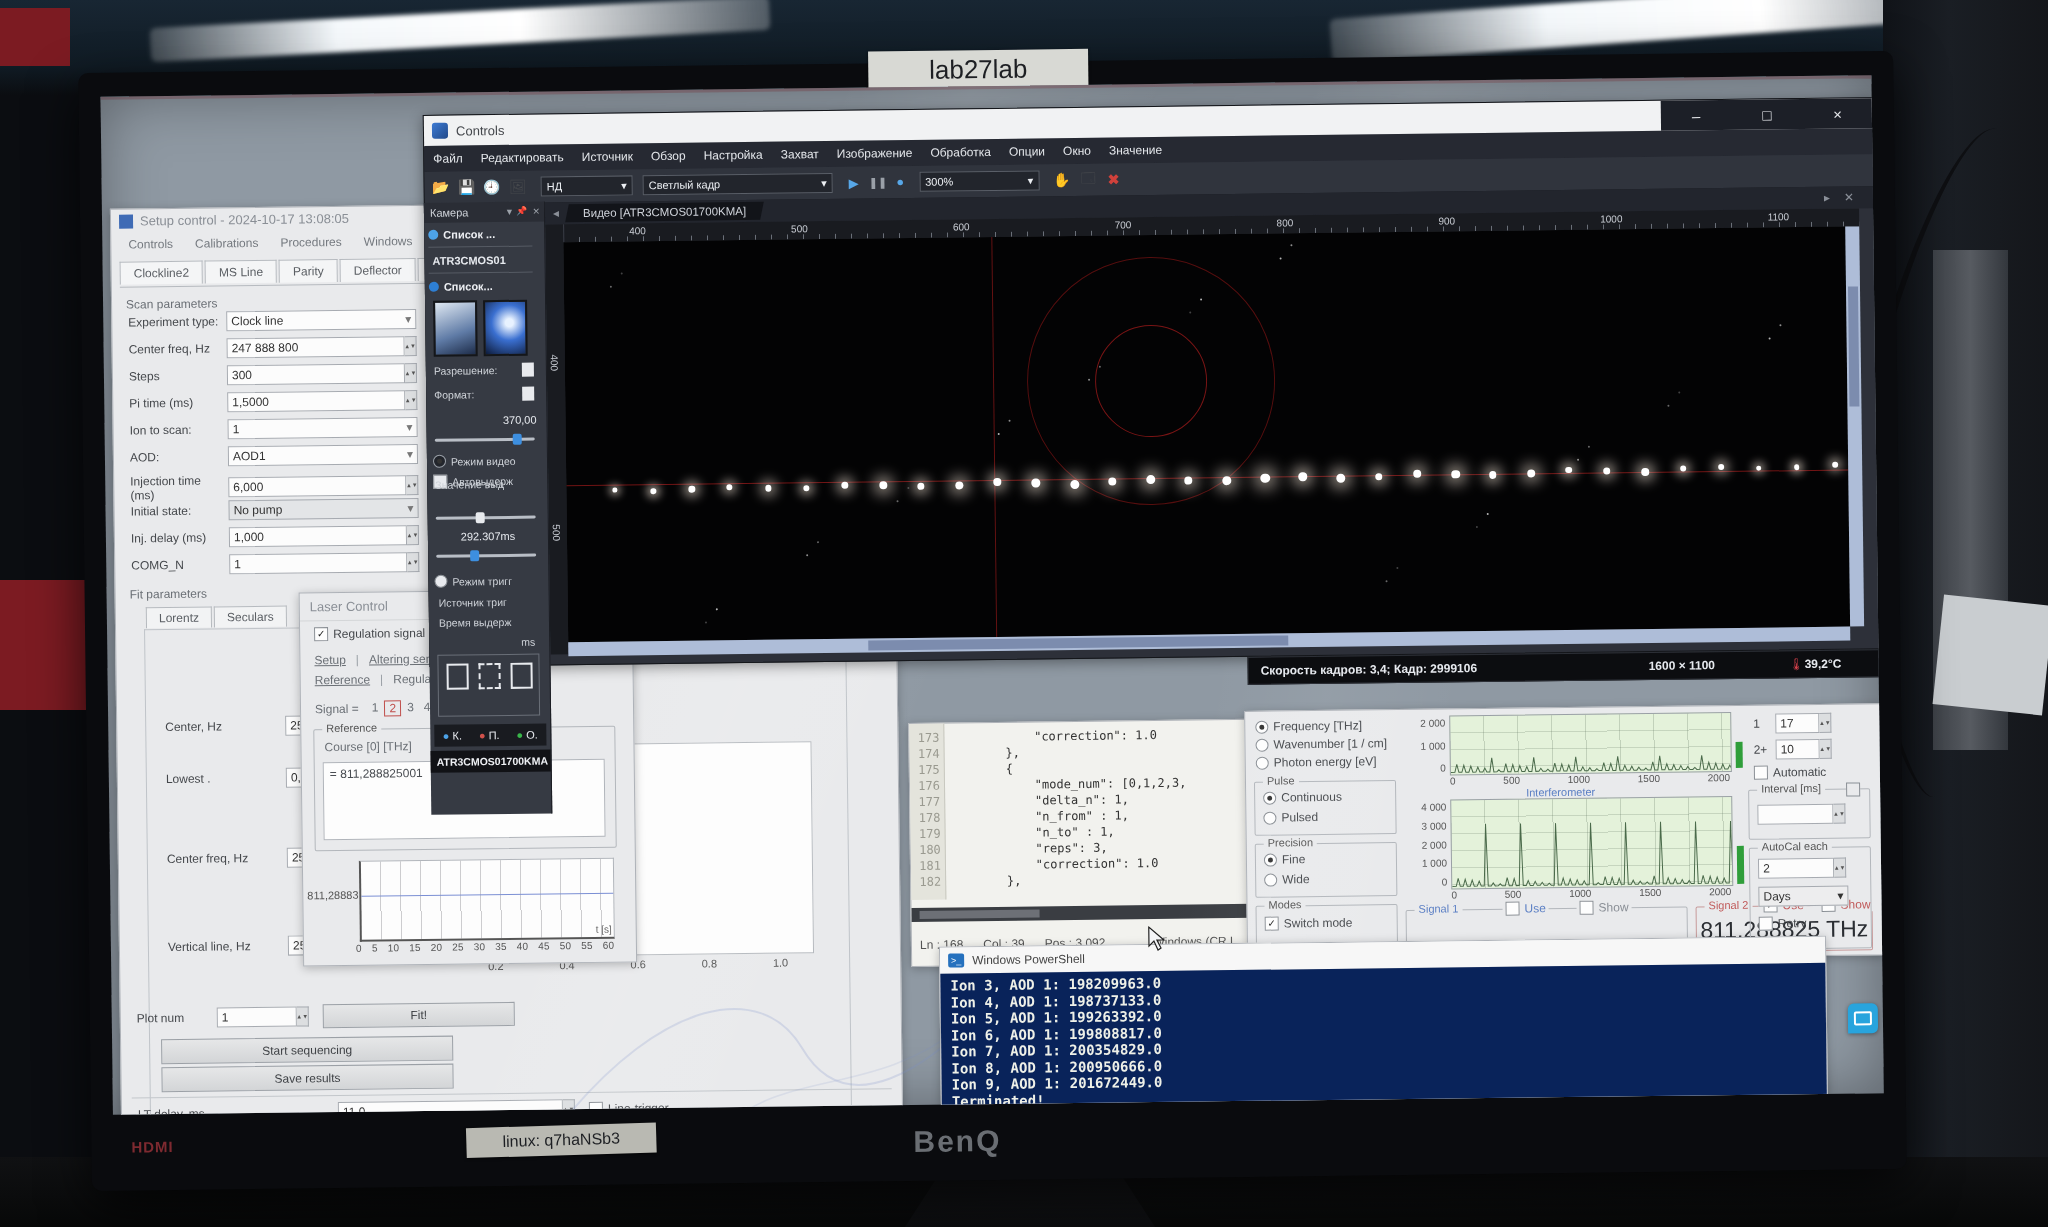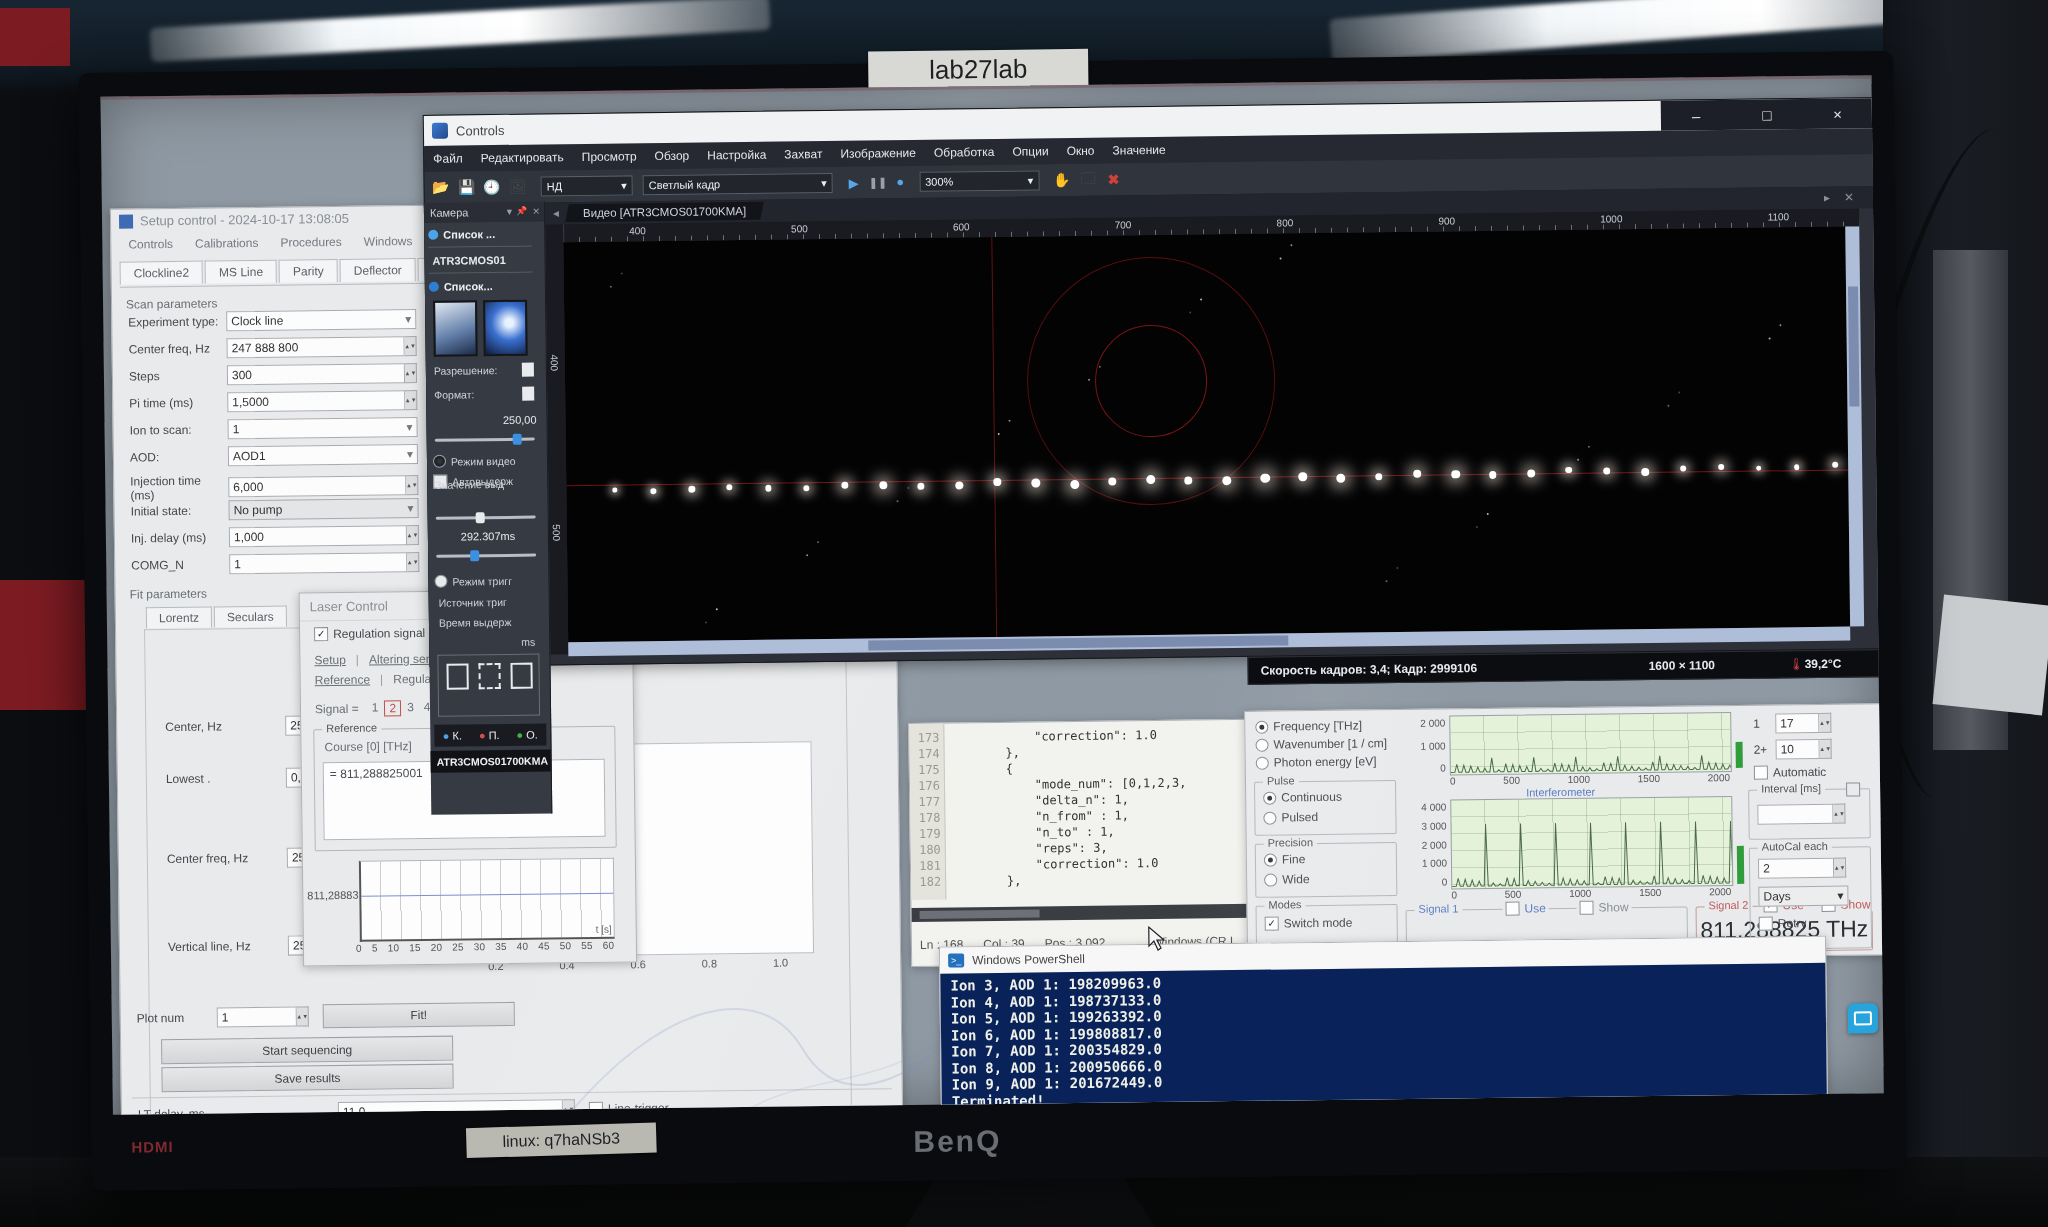--- a/index.html
+++ b/index.html
@@ -536,21 +536,21 @@
           <div class="row" style="right:0;top:0;width:212px;height:30px;background:#1c1f27;justify-content:space-around;left:auto;">
             <span class="caption-glyph">–</span>
             <span class="caption-glyph">□</span>
             <span class="caption-glyph">×</span>
           </div>
 
           <div class="row" style="left:0;top:30px;width:100%;height:26px;background:#262932;">
 
           <span class="rs-menu-item">Файл</span>
               <span class="rs-menu-item">Редактировать</span>
-              <span class="rs-menu-item">Просмотр</span>
+              <span class="rs-menu-item">Источник</span>
               <span class="rs-menu-item">Обзор</span>
               <span class="rs-menu-item">Настройка</span>
               <span class="rs-menu-item">Захват</span>
               <span class="rs-menu-item">Изображение</span>
               <span class="rs-menu-item">Обработка</span>
               <span class="rs-menu-item">Опции</span>
               <span class="rs-menu-item">Окно</span>
               <span class="rs-menu-item">Значение</span>
             </div>
 
@@ -713,21 +713,21 @@
           <div style="position:absolute;left:8px;top:98px;width:40px;height:52px;background:linear-gradient(160deg,#dfe8f2,#5f7ba6 60%,#1d2c49);border:2px solid #14161a;"></div>
           <div style="position:absolute;left:58px;top:98px;width:40px;height:52px;background:radial-gradient(circle at 60% 40%,#e8f2ff 10%,#3a6fd0 45%,#0d1a38);border:2px solid #14161a;"></div>
           <div class="row" style="left:8px;top:162px;">
               <span class="panel-lbl">Разрешение:</span>
               <span style="position:absolute;left:88px;width:12px;height:14px;background:#e8eaee;"></span>
             </div>
           <div class="row" style="left:8px;top:186px;">
               <span class="panel-lbl">Формат:</span>
               <span style="position:absolute;left:88px;width:12px;height:14px;background:#e8eaee;"></span>
             </div>
-          <div style="position:absolute;right:10px;top:212px;font-size:11px;color:#e6e9ee;">250,00</div>
+          <div style="position:absolute;right:10px;top:212px;font-size:11px;color:#e6e9ee;">370,00</div>
           <div class="slider" style="position:absolute;left:8px;top:236px;width:100px;">
               <span class="thumb" style="left:78px;background:#3d8fe0;"></span>
             </div>
           <div class="row" style="left:6px;top:252px;">
               <span class="rd on" style="background:#22252c;border-color:#9aa0a8;"></span>
               <span class="panel-lbl">Режим видео</span>
             </div>
           <div class="row" style="left:6px;top:272px;">
               <span class="cb" style="background:#e8eaee;"></span>
               <span class="panel-lbl">Автовыдерж</span>

